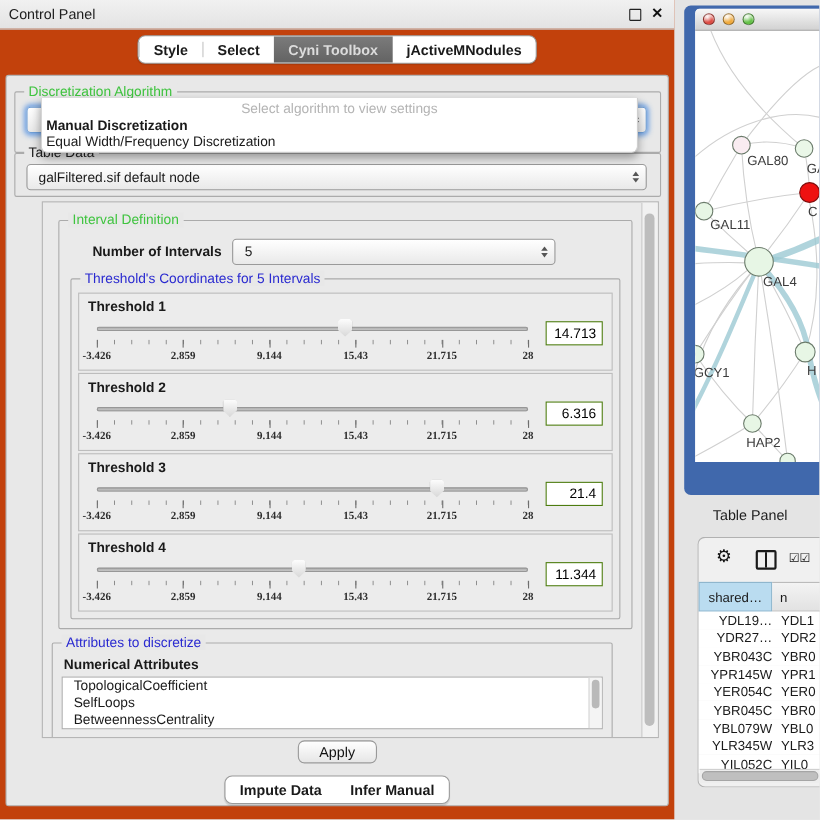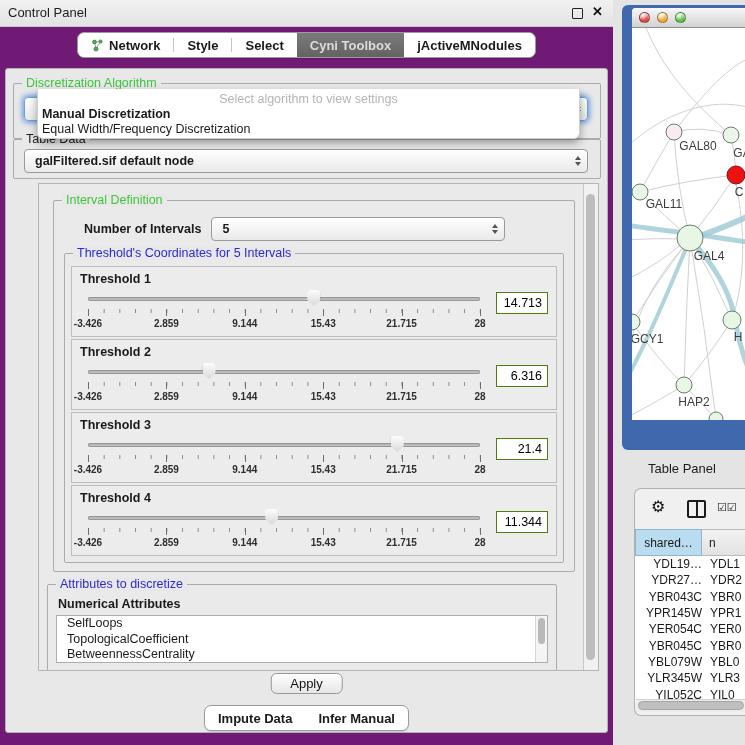--- a/index.html
+++ b/index.html
@@ -4,21 +4,21 @@
 <style>
   html,body{margin:0;padding:0;}
   body{
     width:745px;height:745px;overflow:hidden;position:relative;
     background:#e4e4e4;
     font-family:"Liberation Sans", sans-serif;
     -webkit-font-smoothing:antialiased;
     color:#1a1a1a;
   }
   
-  .control-window{position:absolute;left:0;top:0;width:613px;height:745px;background:#701a75;}
+  .control-window{position:absolute;left:0;top:0;width:613px;height:745px;background:#c2410c;}
   .cp-titlebar{position:relative;height:26px;border-bottom:1px solid #c9c9c9;
     background:linear-gradient(#f1f1f1,#e3e3e3);}
   .cp-title{position:absolute;left:8px;top:5px;font-size:13px;color:#1c1c1c;}
   .cp-float{position:absolute;right:30px;top:8px;width:9px;height:9px;border:1.5px solid #222;border-radius:1px;}
   .cp-close{position:absolute;right:10px;top:4px;font-size:13px;font-weight:bold;color:#111;}
   
   .tabbar{position:absolute;left:0;right:0;top:32px;display:flex;justify-content:center;}
   .pill{display:inline-flex;align-items:center;height:24px;background:#fff;
     border:1px solid #9b9b9b;border-radius:7px;overflow:hidden;box-shadow:0 1px 1px rgba(0,0,0,.12);}
   .tab{display:flex;align-items:center;padding:0 13px;height:100%;font-size:13px;font-weight:bold;color:#1a1a1a;cursor:default;}
@@ -29,21 +29,21 @@
   .outer-panel{position:absolute;left:5px;top:68px;width:601px;height:663px;
     border:1px solid #b3b3b3;border-radius:3px;background:#e8e8e8;}
   .group{position:relative;border:1px solid #ababab;border-radius:2px;}
   .group-title{position:absolute;top:-8px;left:8px;padding:0 4px;background:#e8e8e8;font-size:12.5px;white-space:nowrap;}
   .gt-green{color:var(--accent-green,#3fc43f);}
   .gt-blue{color:var(--accent-blue,#2a2ad0);}
   .gt-dark{color:#222;}
   
   .combo{position:relative;height:22px;background:linear-gradient(#ffffff,#e9e9e9);
     border:1px solid #9a9a9a;border-radius:4px;display:flex;align-items:center;font-size:12.5px;}
-  .combo .val{padding-left:10px;flex:1;white-space:nowrap;overflow:hidden;font-weight:bold;}
+  .combo .val{padding-left:10px;flex:1;white-space:nowrap;overflow:hidden;}
   .spinner{position:absolute;right:6px;top:0;bottom:0;display:flex;flex-direction:column;justify-content:center;align-items:center;}
   .arr-up{width:0;height:0;border-left:3.5px solid transparent;border-right:3.5px solid transparent;border-bottom:4.5px solid #555;margin-bottom:2px;}
   .arr-down{width:0;height:0;border-left:3.5px solid transparent;border-right:3.5px solid transparent;border-top:4.5px solid #555;}
   .combo.focused{border-color:#6f9fd8;box-shadow:0 0 5px 2px rgba(93,150,227,.85);}
   .algo-group{position:absolute;left:7px;top:14px;width:586px;height:54px;}
   .algo-combo{position:absolute;left:10px;top:13px;width:562px;}
   .tabledata-group{position:absolute;left:7px;top:70px;width:586px;height:38px;}
   .tabledata-combo{position:absolute;left:10px;top:9px;width:562px;}
   
   .popup{position:absolute;left:31px;top:20px;width:541px;height:47px;z-index:60;
@@ -73,21 +73,21 @@
     background:linear-gradient(#a8a8a8,#cdcdcd);box-shadow:inset 0 0 0 1px #979797;}
   .slider-thumb{position:absolute;top:2px;width:13px;height:16px;
     background:linear-gradient(#fdfdfd,#d8d8d8);
     clip-path:polygon(18% 0,82% 0,100% 14%,100% 62%,50% 100%,0 62%,0 14%);
     filter:drop-shadow(0 0 1px #777);}
   .ticks{position:relative;height:8px;margin-top:1px;
     background-image:linear-gradient(to right,#8a8a8a 1px,transparent 1px);
     background-size:4% 4px;background-repeat:repeat-x;background-position:0 0;}
   .major-tick{position:absolute;top:0;width:1px;height:7px;background:#6e6e6e;}
   .tick-labels{position:relative;height:12px;margin-top:1px;}
-  .tick-label{position:absolute;top:0;transform:translateX(-50%);font-size:10px;font-weight:bold;color:#2e2e2e;white-space:nowrap;}
+  .tick-label{position:absolute;top:0;transform:translateX(-50%);font-size:10px;font-weight:bold;color:#2e2e2e;white-space:nowrap;font-family:Liberation Serif, serif;}
   .value-box{width:52px;height:22px;box-sizing:border-box;border:1px solid #4d7c0f;background:#fff;
     font-family:"Liberation Sans",sans-serif;font-size:12.5px;text-align:right;padding:0 5px;margin-top:4px;}
   
   .attr-group{margin:12px 26px 0 8px;padding:12px 8px 8px 8px;}
   .attr-sub{font-size:12.5px;font-weight:bold;margin:0 0 4px 2px;}
   .listbox{position:relative;height:46px;background:#fff;border:1px solid #adadad;overflow:hidden;}
   .list-item{font-size:12.5px;line-height:15.5px;padding-left:10px;white-space:nowrap;}
   .list-vscroll{position:absolute;right:0;top:0;bottom:0;width:11px;background:#f4f4f4;border-left:1px solid #d6d6d6;}
   .list-vscroll .thumb{position:absolute;left:2px;top:2px;width:7px;height:26px;border-radius:4px;background:#b9b9b9;}
   
@@ -133,29 +133,20 @@
 
 <div class="control-window">
   <div class="cp-titlebar">
     <span class="cp-title">Control Panel</span>
     <span class="cp-float"></span>
     <span class="cp-close">✕</span>
   </div>
 
   <div class="tabbar">
     <div class="pill">
-        <span class="tab">
-  <svg width="13" height="13" viewBox="0 0 13 13">
-    <path d="M3.5 3 L9.5 2.5 M3.5 3 L5 10 M9.5 2.5 L5 10" stroke="#9fb0a0" stroke-width="1" fill="none"></path>
-    <circle cx="3.5" cy="3" r="1.9" fill="#4caf50" stroke="#2e7d32" stroke-width="0.7"></circle>
-    <circle cx="9.5" cy="2.5" r="1.6" fill="#4caf50" stroke="#2e7d32" stroke-width="0.7"></circle>
-    <circle cx="5" cy="10" r="2.1" fill="#4caf50" stroke="#2e7d32" stroke-width="0.7"></circle>
-  </svg>
-<span>Network</span>
-        </span>
         <span class="tab-sep"></span>
         <span class="tab">
           <span>Style</span>
         </span>
         <span class="tab-sep"></span>
         <span class="tab">
           <span>Select</span>
         </span>
         <span class="tab selected">
           <span>Cyni Toolbox</span>
@@ -332,22 +323,22 @@
                 </div>
               </div>
           </div>
         </div>
 
         <div class="group attr-group">
           <span class="group-title gt-blue">Attributes to discretize</span>
           <div class="attr-sub">Numerical Attributes</div>
           <div class="listbox">
             <div>
+                <div class="list-item">TopologicalCoefficient</div>
                 <div class="list-item">SelfLoops</div>
-                <div class="list-item">TopologicalCoefficient</div>
                 <div class="list-item">BetweennessCentrality</div>
               </div>
             <div class="list-vscroll">
                 <div class="thumb"></div>
               </div>
           </div>
         </div>
 
       </div>
       <div class="vscroll">

